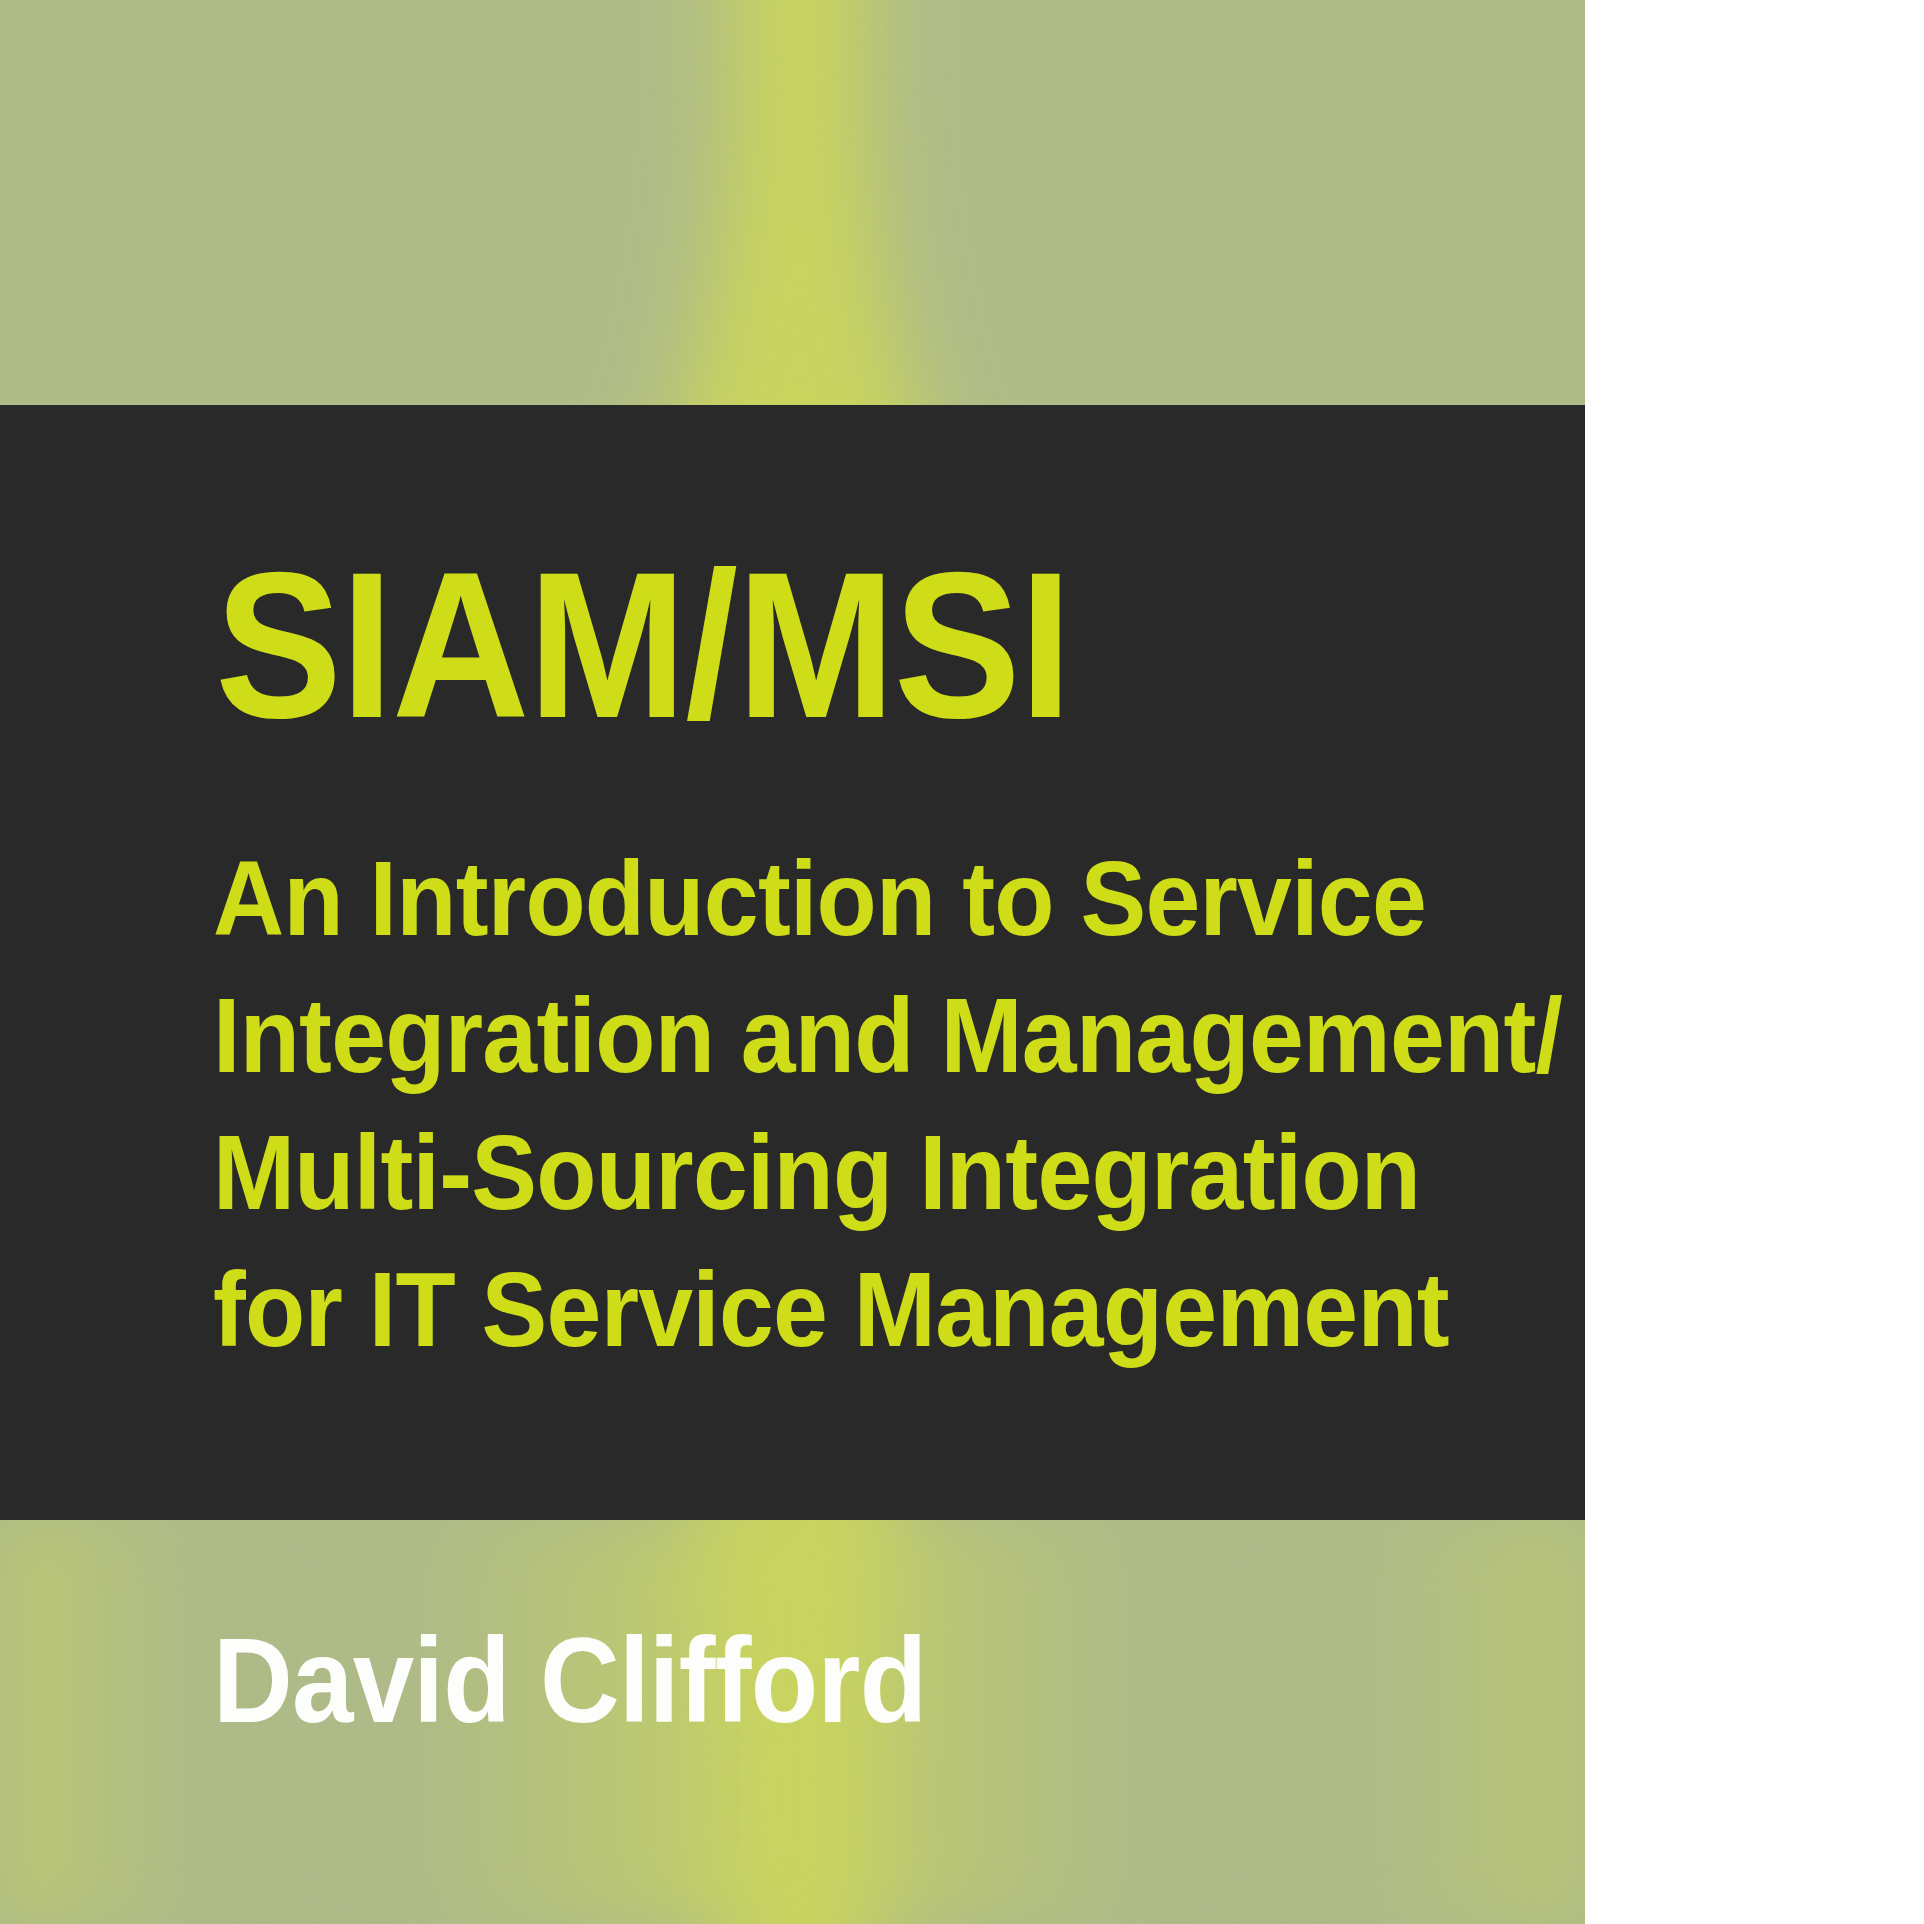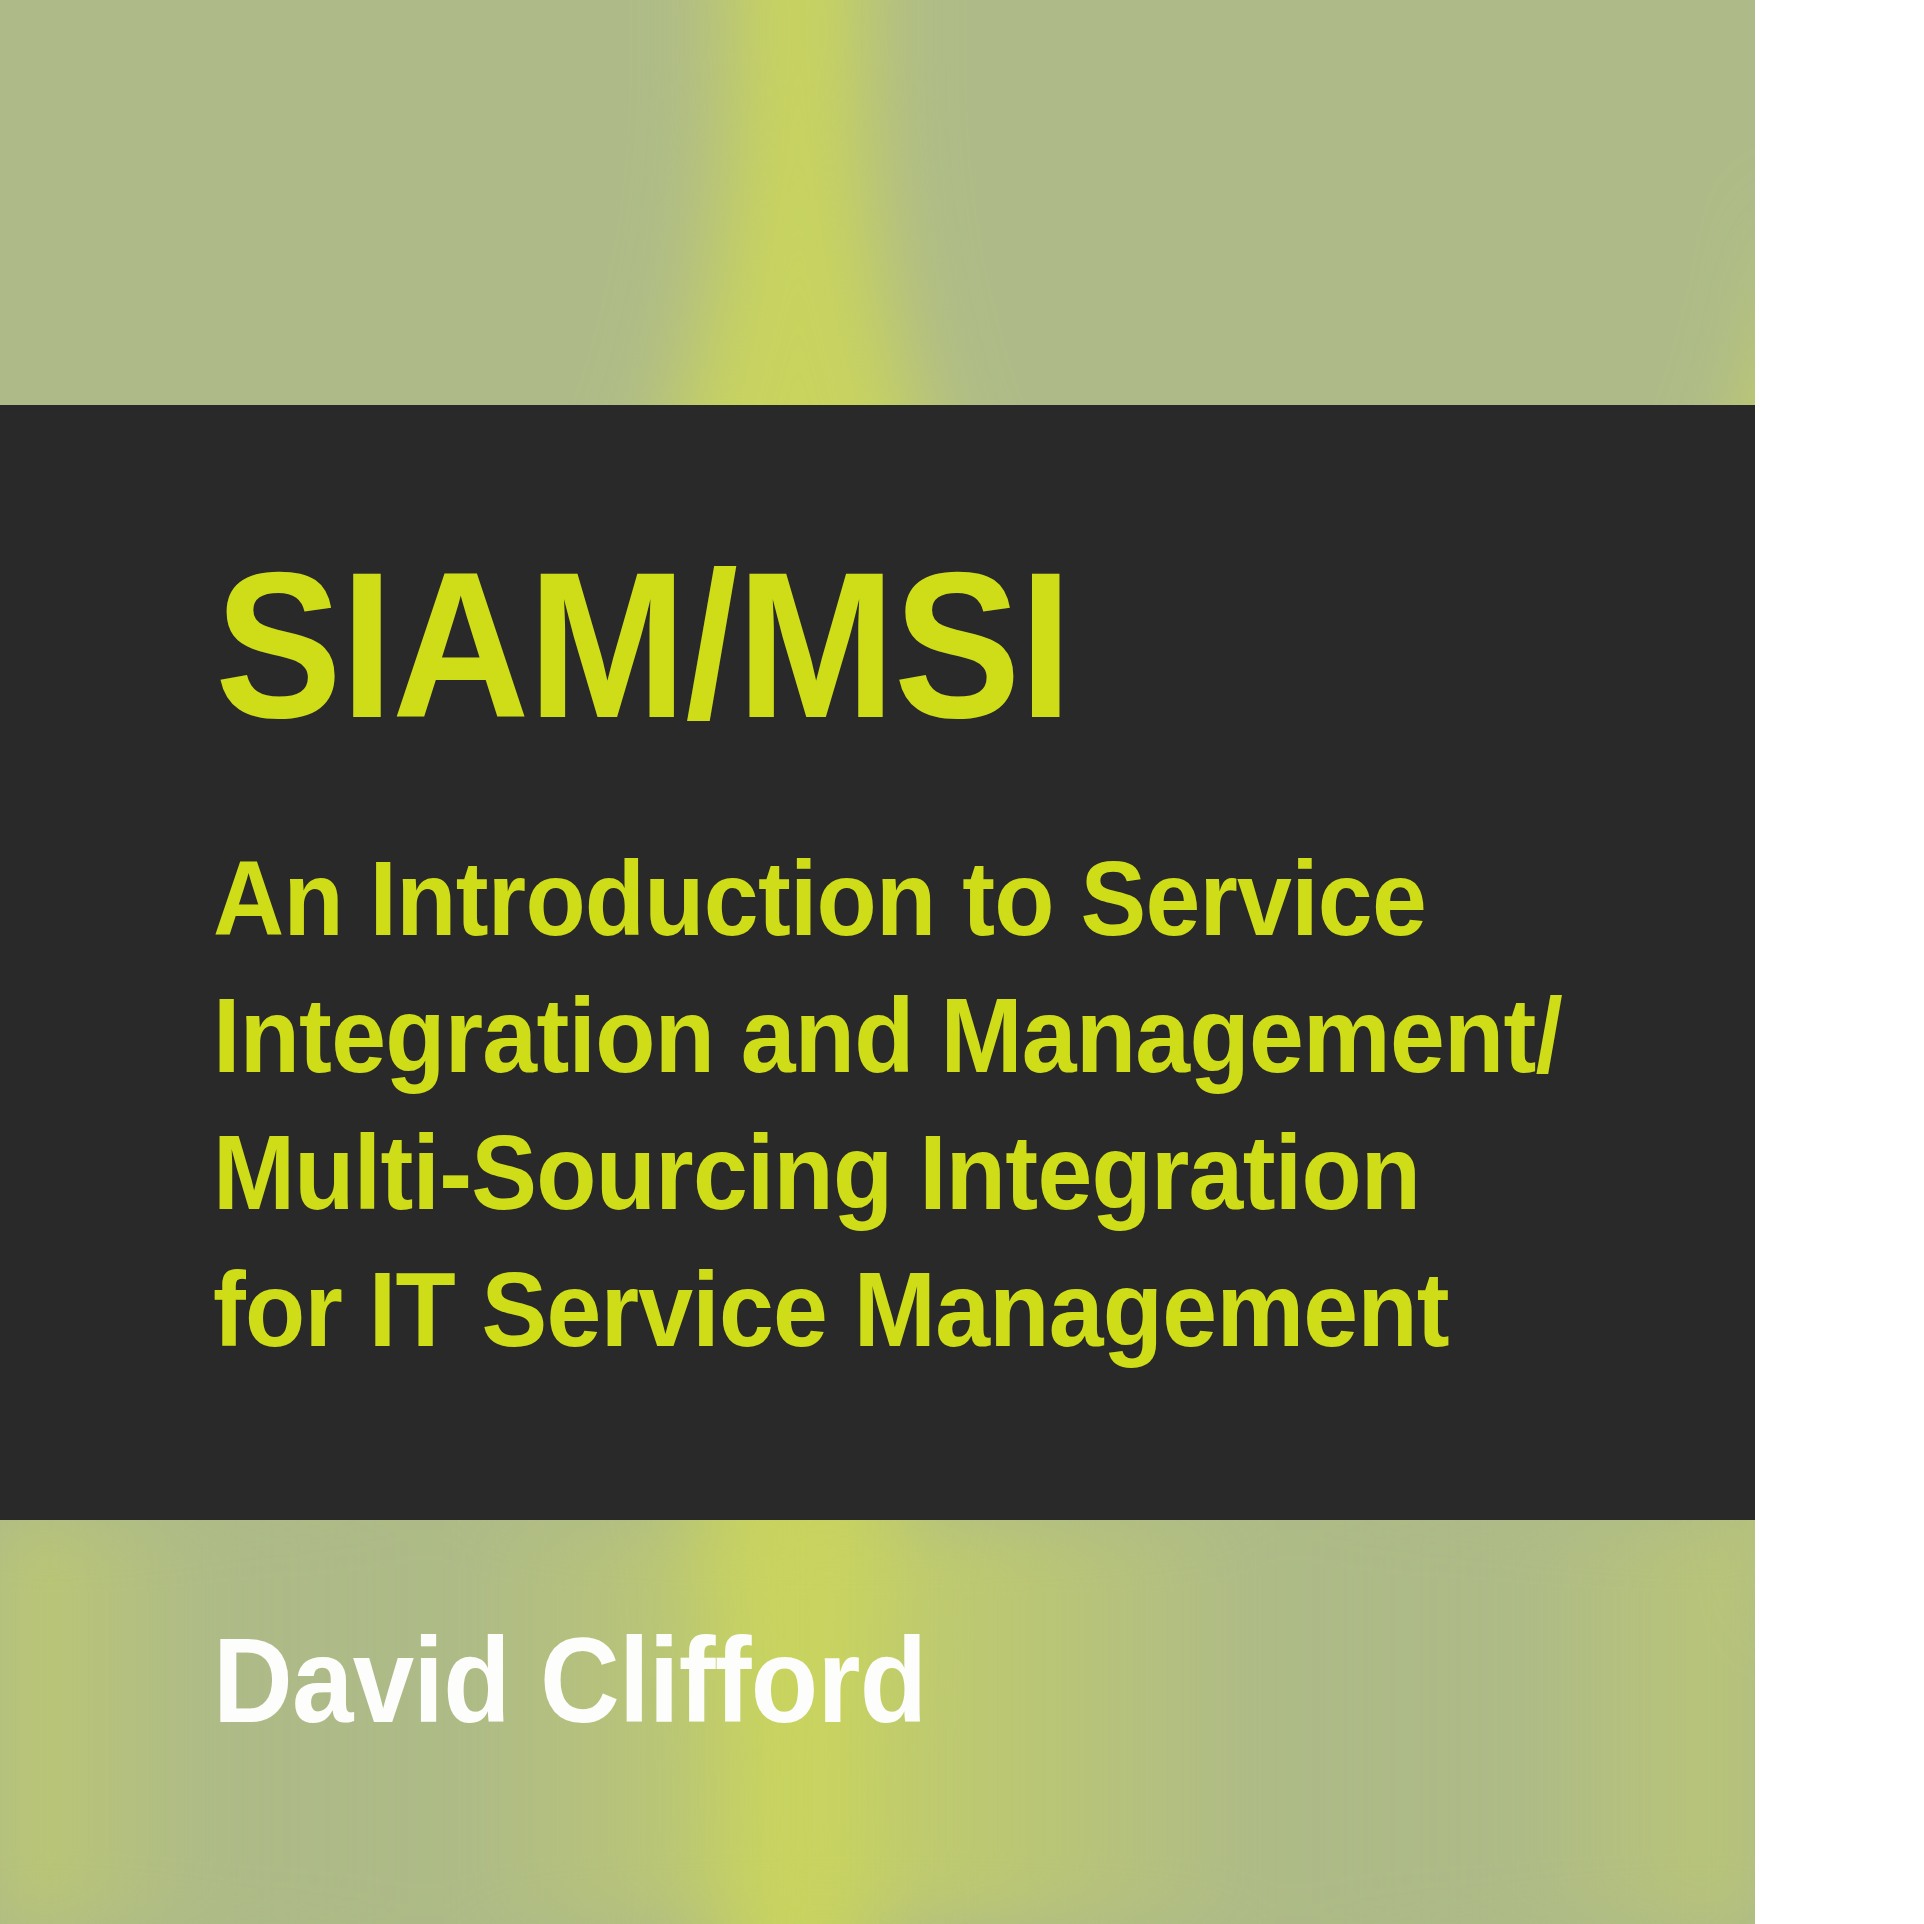--- a/index.html
+++ b/index.html
@@ -2,21 +2,21 @@
 <html style="font-size:13px"><head>
 <meta charset="utf-8">
 <style>
   html, body {
     margin: 0;
     padding: 0;
     background: #ffffff;
   }
   #cover {
     position: relative;
-    width: 1755px;
+    width: 1585px;
     height: 1925px;
     overflow: hidden;
     font-family: "Liberation Sans", "DejaVu Sans", sans-serif;
     background: #c9d45f;
   }
 
   
   .bg-base {
     position: absolute;
     inset: 0;

